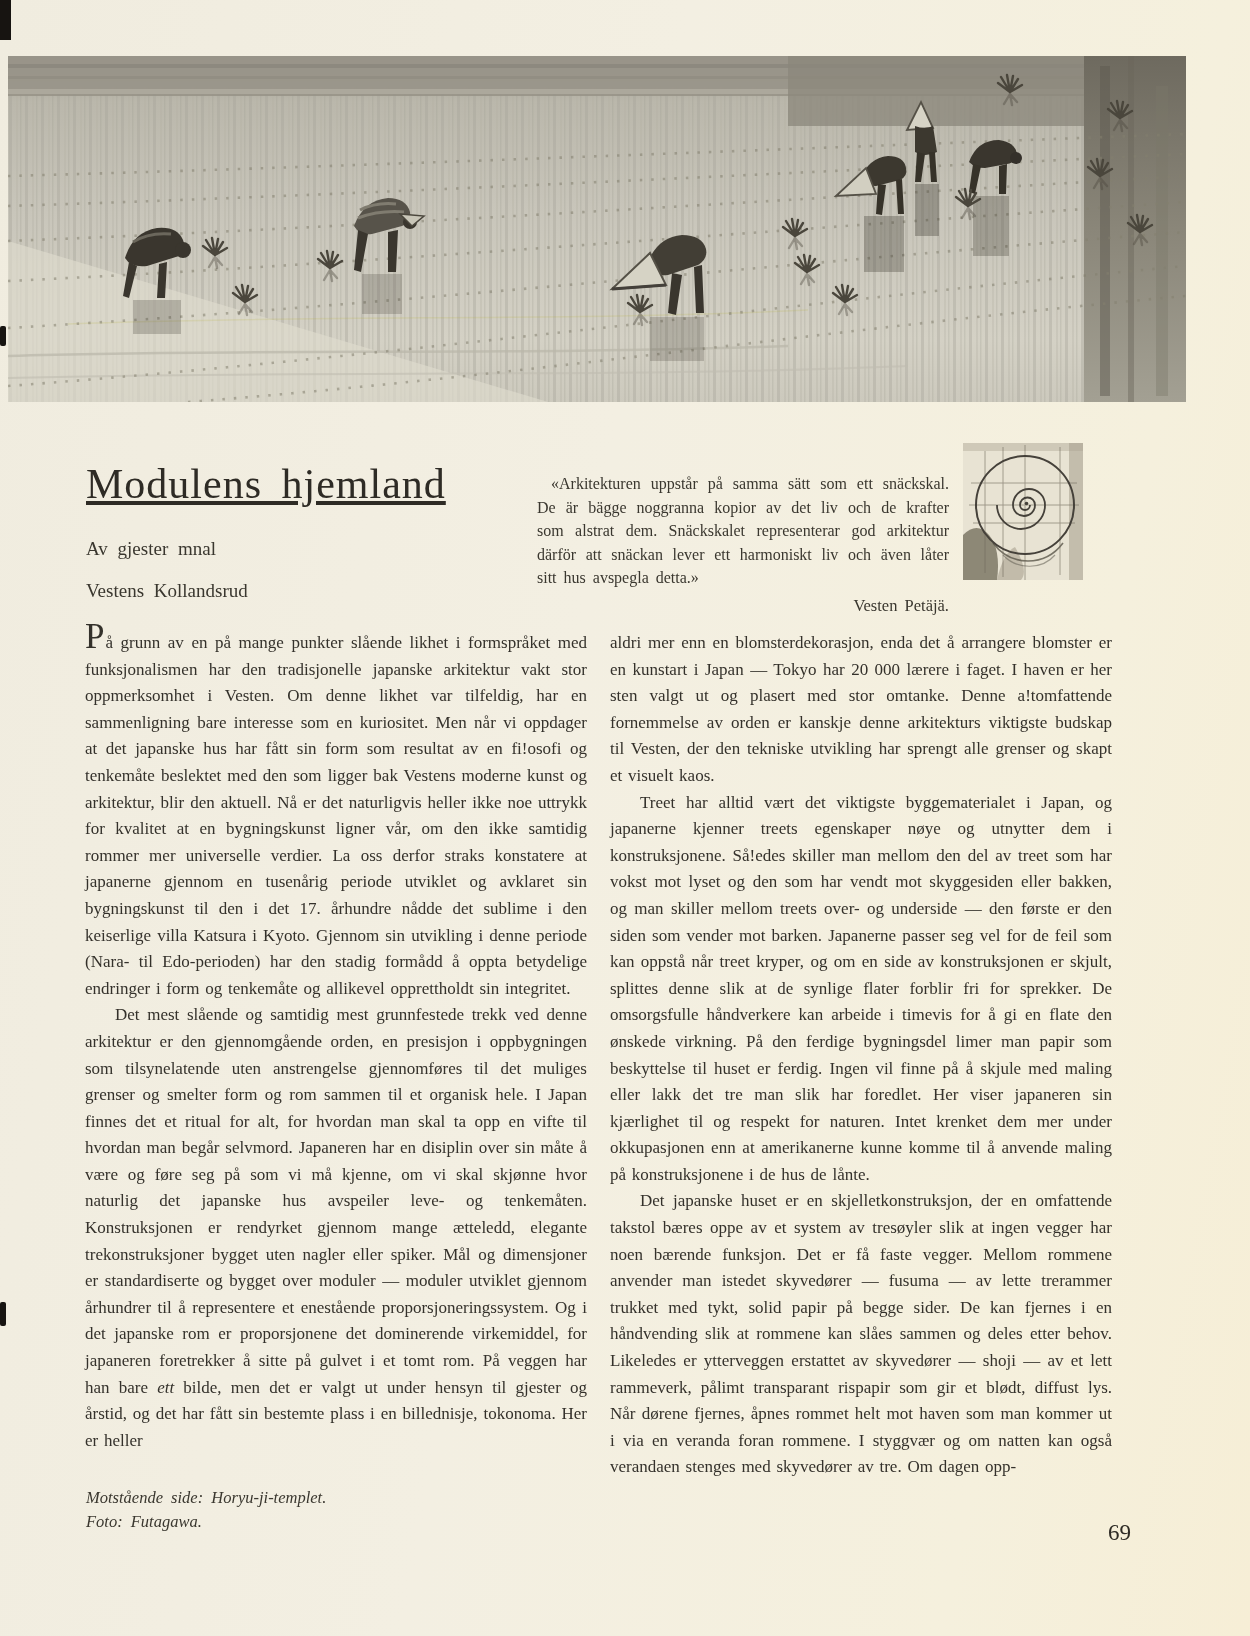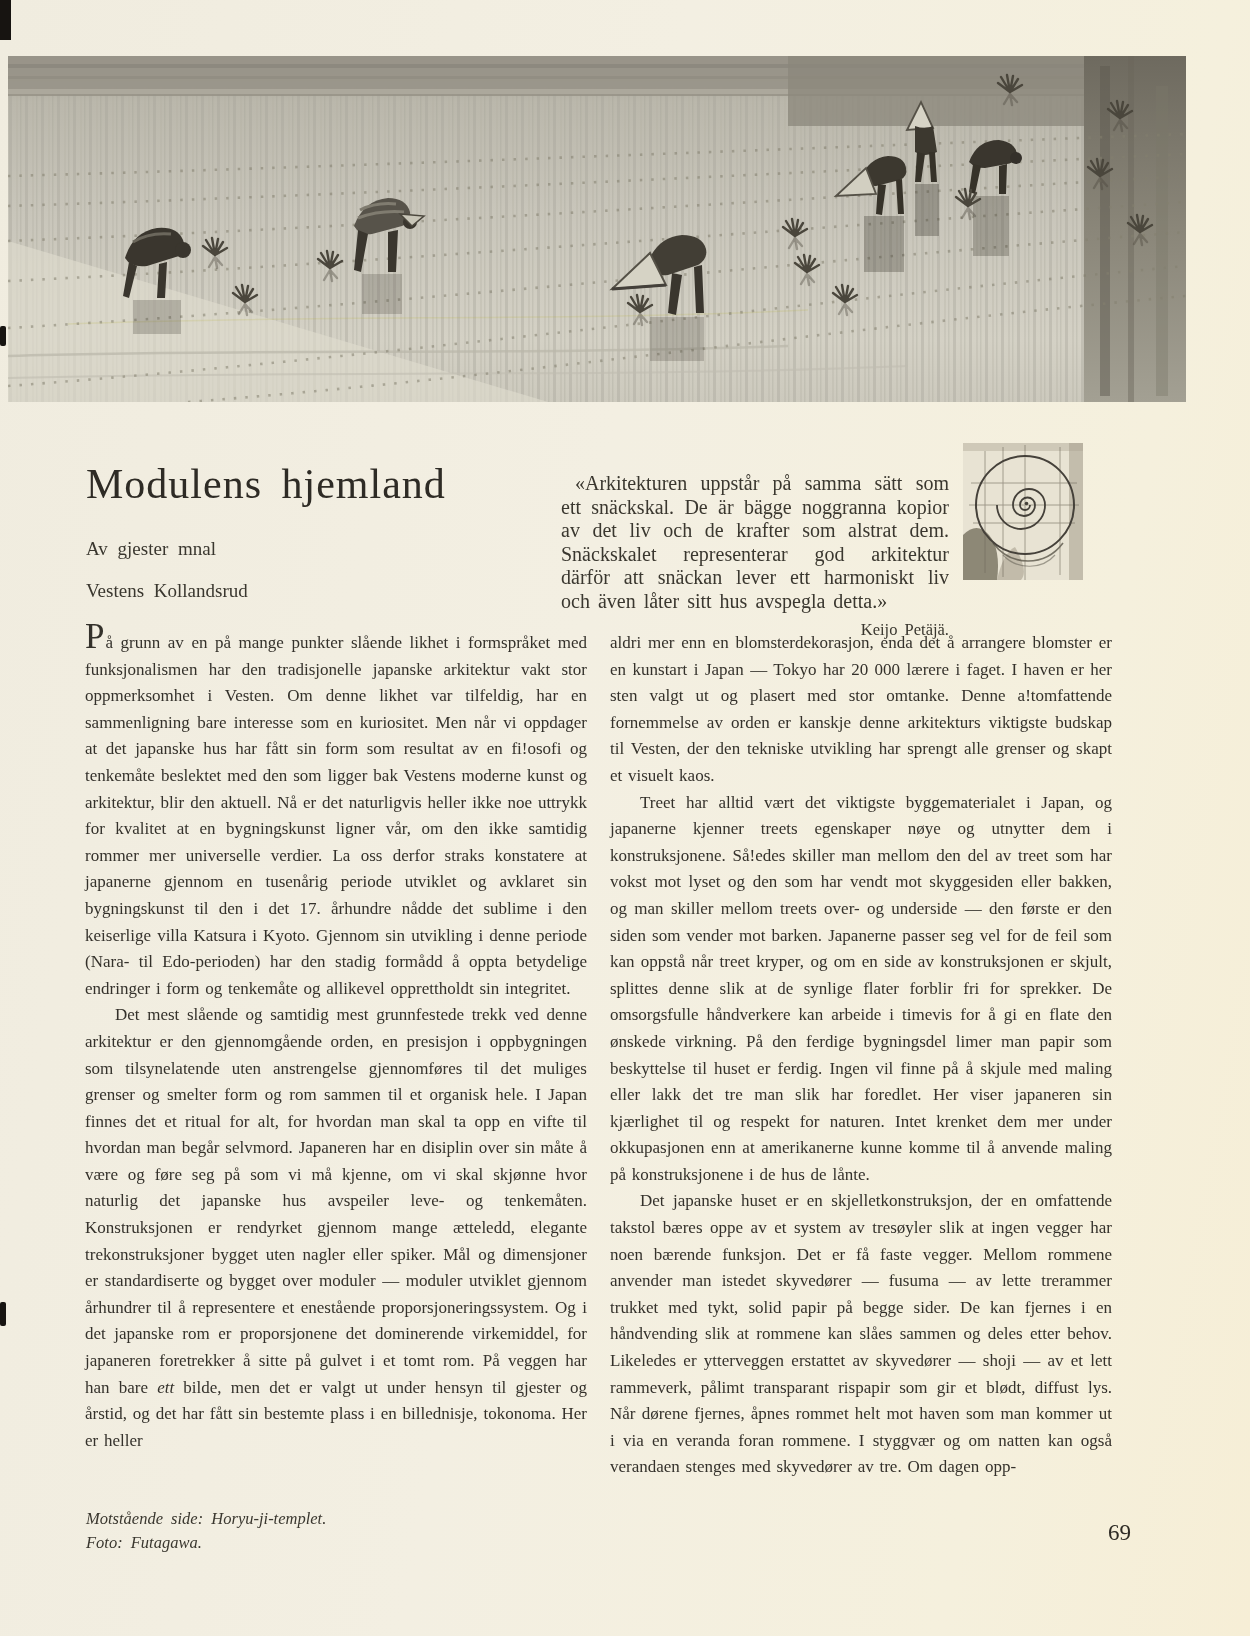--- a/index.html
+++ b/index.html
@@ -12,41 +12,41 @@
   
   .mark{position:absolute;background:#171411;}
   .mark.m1{left:0;top:0;width:11px;height:40px;}
   .mark.m2{left:0;top:326px;width:6px;height:20px;border-radius:2px;}
   .mark.m3{left:0;top:1302px;width:6px;height:24px;border-radius:2px;}
 
   .photo{position:absolute;left:8px;top:56px;width:1178px;height:346px;}
   .photo svg{display:block;width:100%;height:100%;}
 
   .title-block{position:absolute;left:86px;top:460px;width:440px;}
-  .title{font-size:42px;letter-spacing:1px;word-spacing:8px;color:#2e2b25;margin:0;font-weight:400;}
+  .title{font-size:42px;letter-spacing:1px;word-spacing:8px;color:#2e2b25;margin:0;font-weight:400;text-decoration:underline;}
   .byline{font-size:19px;word-spacing:5px;color:#3a372f;margin-top:20px;line-height:42px;}
 
   .quote-block{position:absolute;left:537px;top:472px;width:412px;}
-  .quote-text{font-size:20px;line-height:23.6px;text-align:justify;text-indent:14px;word-spacing:3px;color:#3a372f;margin-left:24px;}
+  .quote-text{font-size:16px;line-height:23.6px;text-align:justify;text-indent:14px;word-spacing:3px;color:#3a372f;}
   .quote-attr{text-align:right;font-size:16.5px;margin-top:6px;word-spacing:3px;color:#3a372f;}
 
   .shell{position:absolute;left:963px;top:443px;width:120px;height:137px;}
   .shell svg{display:block;width:100%;height:100%;}
 
   .col{position:absolute;top:630px;width:502px;font-size:17px;line-height:26.6px;
        text-align:justify;word-spacing:1.5px;color:#34312b;}
   .col-left{left:85px;}
   .col-right{left:610px;}
   .para{margin:0;}
   .para.indent{text-indent:30px;}
   .initial{font-size:35px;line-height:1px;letter-spacing:1px;}
   .para i{font-style:italic;}
 
   .caption{position:absolute;left:86px;top:1486px;font-style:italic;font-size:16.5px;
-           line-height:24px;word-spacing:4px;color:#3a372f;margin-top:21px;}
+           line-height:24px;word-spacing:4px;color:#3a372f;}
 
   .page-number{position:absolute;left:1108px;top:1520px;font-size:23px;color:#2e2b25;}
 </style>
 </head>
 <body>
 
 <div class="page">
 
   <div class="mark m1"></div>
   <div class="mark m2"></div>
@@ -175,21 +175,21 @@
   <div class="title-block">
     <h1 class="title">Modulens hjemland</h1>
     <div class="byline">
       <div>Av gjester mnal</div>
       <div>Vestens Kollandsrud</div>
     </div>
   </div>
 
   <div class="quote-block">
     <div class="quote-text">«Arkitekturen uppstår på samma sätt som ett snäckskal. De är bägge noggranna kopior av det liv och de krafter som alstrat dem. Snäckskalet representerar god arkitektur därför att snäckan lever ett harmoniskt liv och även låter sitt hus avspegla detta.»</div>
-    <div class="quote-attr">Keijo Petäjä.</div>
+    <div class="quote-attr">Vesten Petäjä.</div>
   </div>
 
   <div class="shell">
     <svg viewBox="0 0 120 137">
       <rect width="120" height="137" fill="#e8e3d3"></rect>
 
       <rect x="0" y="0" width="120" height="137" fill="none"></rect>
       <path d="M0,137 L0,92 Q14,78 26,92 Q38,106 34,137 Z" fill="#76705f" opacity="0.8"></path>
       <path d="M34,137 Q40,110 52,104 Q66,128 58,137 Z" fill="#9b9482" opacity="0.5"></path>
       <rect x="106" y="0" width="14" height="137" fill="#968f7c" opacity="0.45"></rect>

